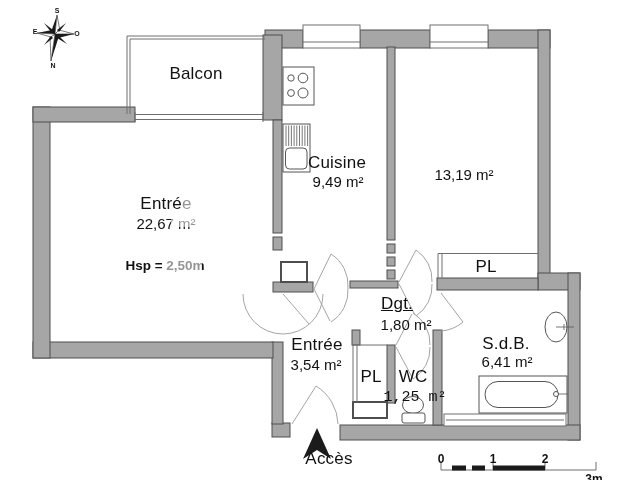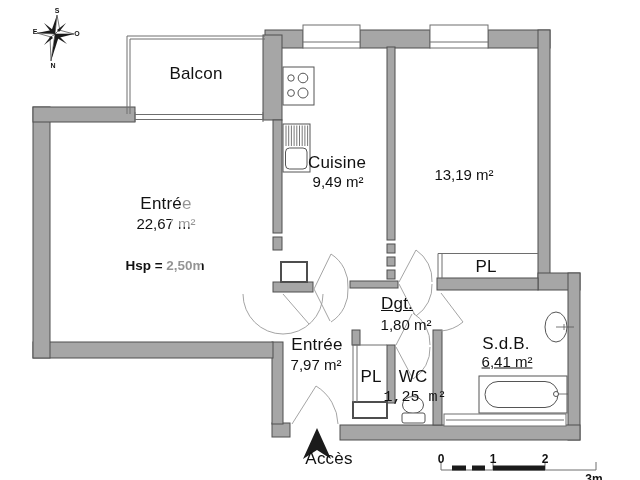--- a/index.html
+++ b/index.html
@@ -148,33 +148,33 @@
     <div class="lbl" style="left:166px;top:204px;">Entrée</div>
     <div class="sub" style="left:166px;top:223px;">22,67 m²</div>
     <div class="note" style="left:165px;top:265px;font-weight:bold;">Hsp = 2,50m</div>
 
     <div class="lbl" style="left:337px;top:163px;">Cuisine</div>
     <div class="sub" style="left:338px;top:181px;">9,49 m²</div>
 
     <div class="sub" style="left:464px;top:174px;">13,19 m²</div>
 
     <div class="lbl" style="left:317px;top:345px;">Entrée</div>
-    <div class="sub" style="left:316px;top:364px;">7,97 m²</div>
+    <div class="sub" style="left:316px;top:364px;">3,54 m²</div>
 
     <div class="lbl" style="left:397px;top:304px;text-decoration:underline;">Dgt.</div>
     <div class="sub" style="left:398px;top:324px;margin-left:8px;">1,80 m²</div>
 
     <div class="lbl" style="left:486px;top:267px;">PL</div>
     <div class="lbl" style="left:371px;top:377px;">PL</div>
 
     <div class="lbl" style="left:413px;top:377px;">WC</div>
     <div class="sub" style="left:415px;top:397px;font-family:Liberation Mono, monospace;">1,25 m²</div>
 
     <div class="lbl" style="left:506px;top:344px;">S.d.B.</div>
-    <div class="sub" style="left:507px;top:361px;text-decoration:underline;">6,41 m²</div>
+    <div class="sub" style="left:507px;top:361px;">6,41 m²</div>
 
     <div class="lbl" style="left:317px;top:459px;margin-left:12px;">Accès</div>
 
     <div class="tick" style="left:441px;top:459px;">0</div>
     <div class="tick" style="left:493px;top:459px;">1</div>
     <div class="tick" style="left:545px;top:459px;">2</div>
     <div class="tick" style="left:594px;top:459px;margin-top:20px;">3m</div>
 
     <div class="cletter" style="left:57px;top:10px;">S</div>
     <div class="cletter" style="left:53px;top:65px;">N</div>

